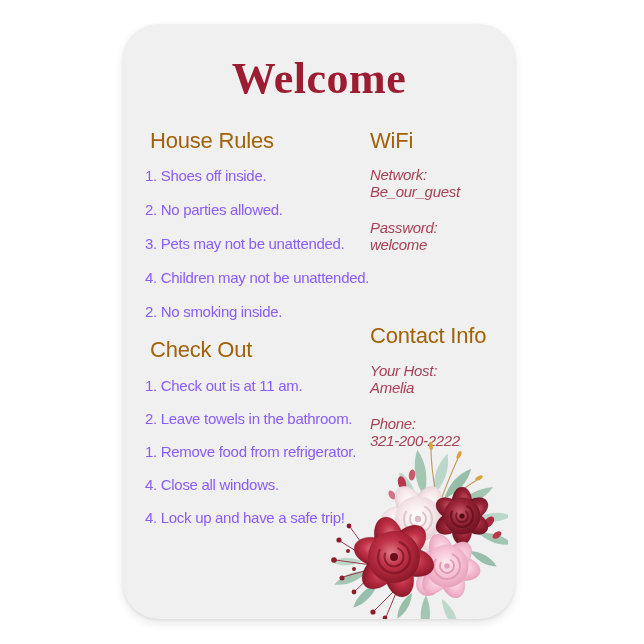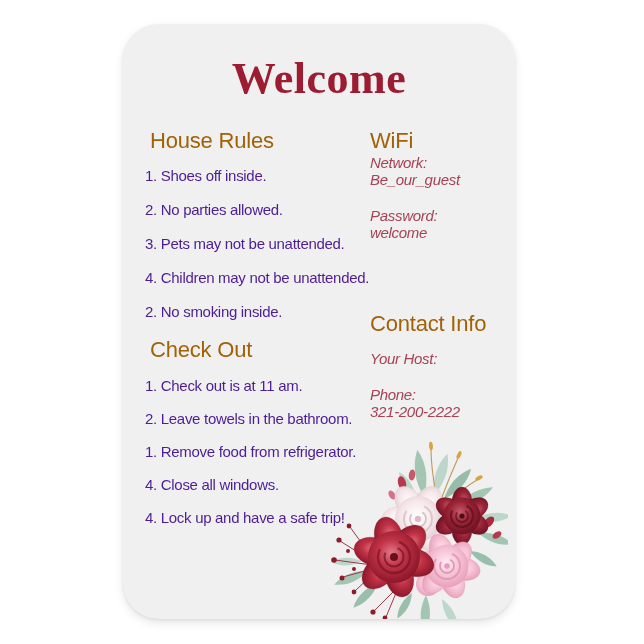--- a/index.html
+++ b/index.html
@@ -40,25 +40,25 @@
     line-height:26px;
     letter-spacing:-.2px;
   }
   .col-left h2.heading { margin:0 0 13px 5px; }
   h2.checkout-heading  { margin-top:13px !important; margin-bottom:14px !important; }
   ul.rules { list-style:none; }
   ul.rules li {
     font-size:15px;
     line-height:18px;
     letter-spacing:-.3px;
-    color:#4c1d95;
+    color:#8b5cf6;
     margin-bottom:16px;
   }
   ul.rules.checkout li { margin-bottom:15px; }
-  .wifi-heading    { }
+  .wifi-heading    { margin-bottom:12px; }
   .contact-heading { margin:70px 0 13px 0; }
   .pair { margin-bottom:19px; }
   .pair div {
     font-size:15px;
     line-height:17px;
     letter-spacing:-.3px;
     color:#a64254;
     font-style:italic;
   }
   .bouquet {
@@ -100,20 +100,21 @@
         <div>Network:</div>
         <div>Be_our_guest</div>
       </div>
       <div class="pair">
         <div>Password:</div>
         <div>welcome</div>
       </div>
       <h2 class="heading contact-heading">Contact Info</h2>
       <div class="pair">
         <div>Your Host:</div>
+        <div>Amelia</div>
       </div>
       <div class="pair">
         <div>Phone:</div>
         <div>321-200-2222</div>
       </div>
     </div>
 
     <svg class="bouquet" viewBox="0 0 180 196" xmlns="http://www.w3.org/2000/svg" aria-hidden="true">
       <defs>
         <radialGradient id="gRed" cx="45%" cy="42%" r="65%">

